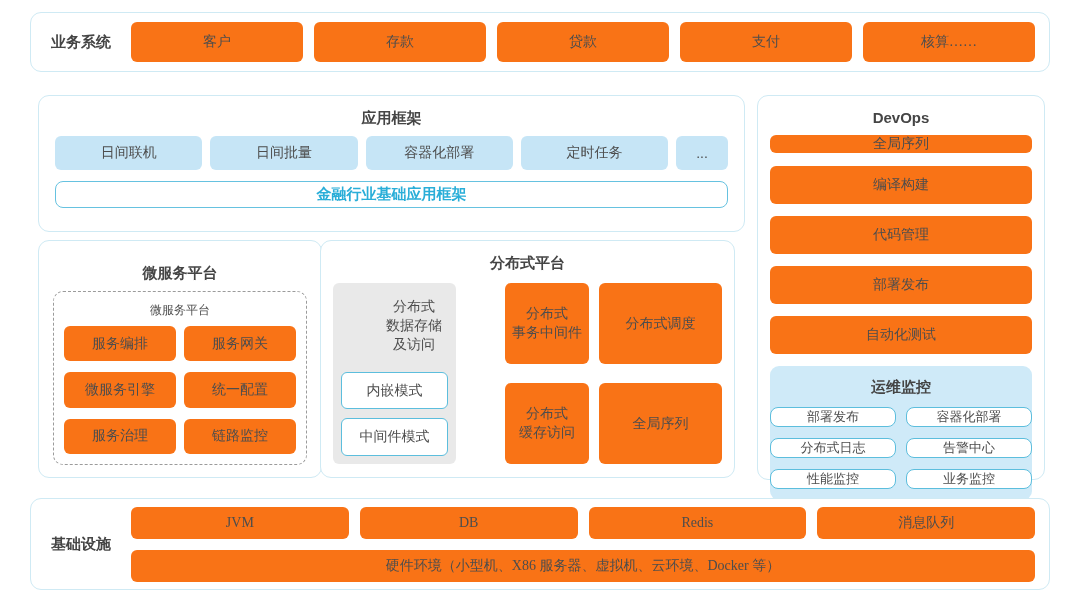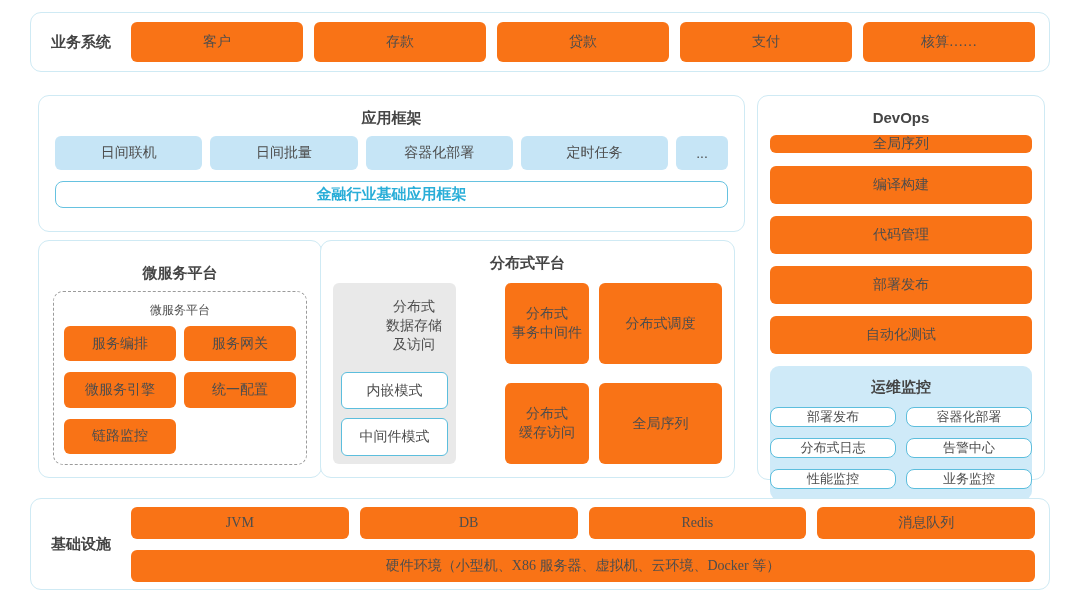--- a/index.html
+++ b/index.html
@@ -144,20 +144,21 @@
 
   <section class="panel micro">
     <div class="panel-title">微服务平台</div>
     <div class="dashed">
       <div class="inner-title">微服务平台</div>
       <div class="micro-grid">
         <div class="gray-box">服务编排</div>
         <div class="gray-box">服务网关</div>
         <div class="gray-box">微服务引擎</div>
         <div class="gray-box">统一配置</div>
+        <div class="gray-box">服务治理</div>
         <div class="gray-box">链路监控</div>
       </div>
     </div>
   </section>
 
   <section class="panel dist">
     <div class="panel-title">分布式平台</div>
     <div class="dist-grid">
       <div class="storage">
         <div class="storage-title multiline">分布式

